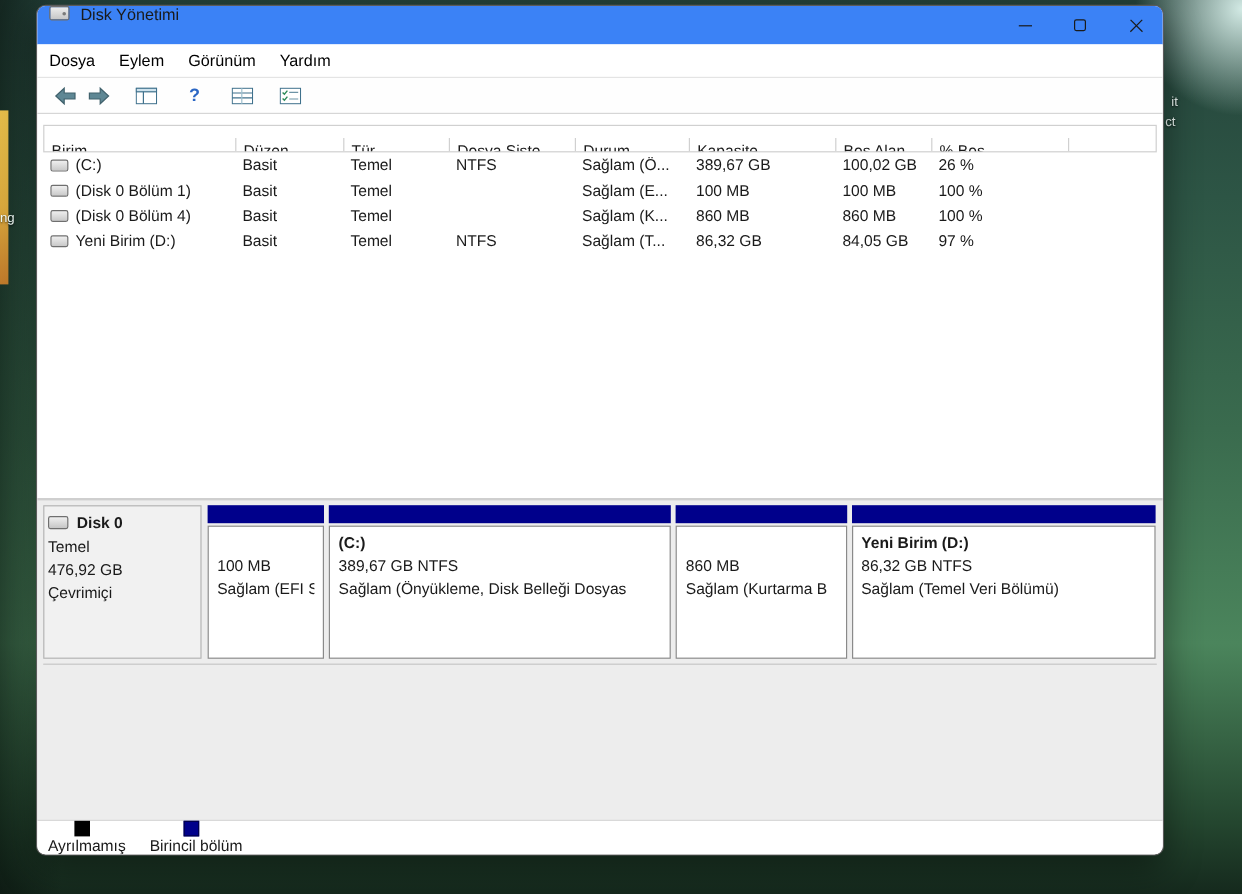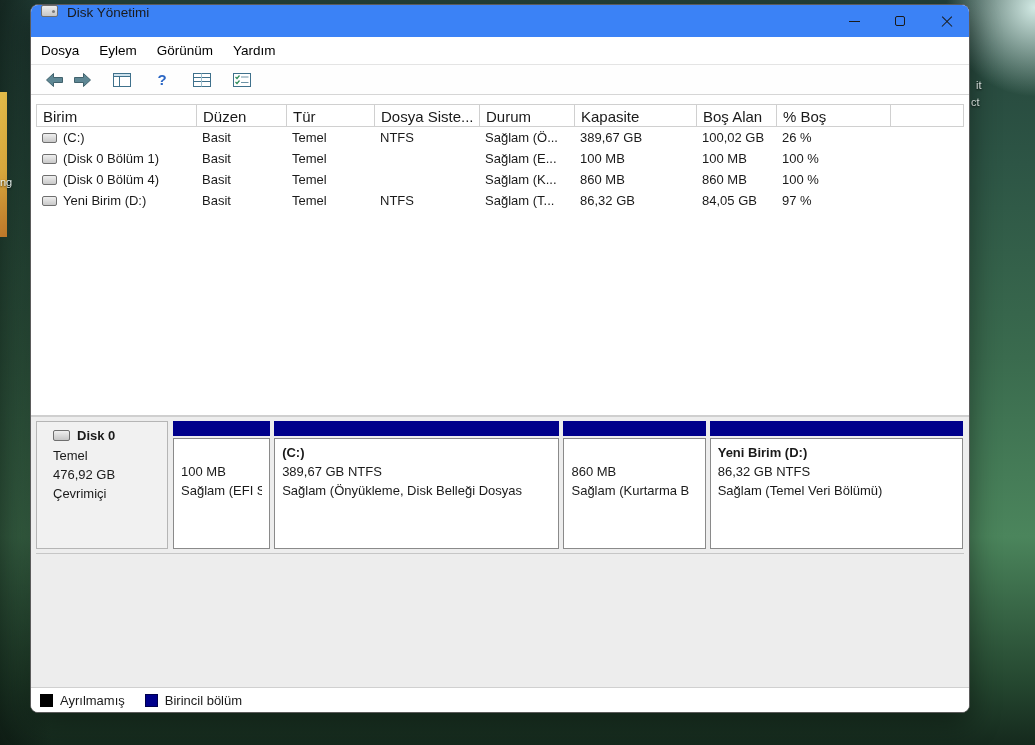--- a/index.html
+++ b/index.html
@@ -51,48 +51,48 @@
   
   .toolbar { height:30px; flex:0 0 30px; display:flex; align-items:center; padding-left:9px; background:#fefefe; border-bottom:1px solid #d6d6d6; }
   .tb-btn { background:none; border:none; width:28px; height:26px; display:flex; align-items:center; justify-content:center; }
   .tb-gap { width:12px; }
   .help-q { font-weight:700; color:#2b66c4; font-size:15px; }
   .help-q::after { content:"?"; }
 
   
   .list-panel { flex:0 0 320px; background:#fff; padding:9px 5px 0 5px; overflow:hidden; }
   .lv-header { display:flex; border:1px solid #d0d0d0; height:23px; background:#fff; }
-  .hc { border-right:1px solid #d0d0d0; padding:3px 6px; font-size:15px; white-space:nowrap; overflow:hidden; }
+  .hc { border-right:1px solid #d0d0d0; padding:3px 6px; font-size:13px; white-space:nowrap; overflow:hidden;margin-top:10px; }
   .hc-fill { flex:1; border-right:none; }
   .lv-row { display:flex; height:21px; align-items:center; }
   .cell { padding:0 6px; font-size:13px; white-space:nowrap; overflow:hidden; display:flex; align-items:center; gap:6px; }
   .w0{width:160px}.w1{width:90px}.w2{width:88px}.w3{width:105px}.w4{width:95px}.w5{width:122px}.w6{width:80px}.w7{width:114px}
   .drive-icon { flex:0 0 15px; width:15px; height:10px; border:1px solid #6f6f6f; border-radius:2px;
     background:linear-gradient(#efefef,#c9c9c9); display:inline-block; }
 
   
   .graph-panel { flex:1; background:#ededed; border-top:2px solid #cfcfcf; padding:4px 5px 0 5px; display:flex; flex-direction:column; overflow:hidden; }
   .disk-section { border-bottom:1px solid #c6c6c6; padding-bottom:4px; }
   .disk-row { display:flex; gap:5px; height:128px; }
-  .disk-label { flex:0 0 132px; border:1px solid #b5b5b5; background:#f1f1f1; padding:6px 16px; }
+  .disk-label { flex:0 0 132px; border:1px solid #b5b5b5; background:#f1f1f1; padding:6px 3px; }
   .disk-title { font-weight:bold; font-size:13px; display:flex; align-items:center; gap:7px; margin-bottom:3px; }
   .disk-icon { width:17px; height:11px; border:1px solid #6f6f6f; border-radius:2px; background:linear-gradient(#efefef,#c6c6c6); display:inline-block; }
   .disk-meta { font-size:13px; line-height:19px; }
   .partitions { flex:1; display:flex; gap:4px; min-width:0; padding-right:1px; }
   .partition { display:flex; flex-direction:column; min-width:0; flex-basis:0; }
   .pa{flex-grow:97}.pb{flex-grow:285}.pc{flex-grow:142}.pd{flex-grow:253}
   .part-head { height:15px; flex:0 0 15px; background:#00008b; }
   .part-body { flex:1; margin-top:2px; border:1px solid #8a8a8a; background:#fff; padding:4px 7px; overflow:hidden; }
   .p-name { font-weight:bold; height:19px; line-height:19px; font-size:13px; white-space:nowrap; overflow:hidden; }
   .p-line { height:19px; line-height:19px; font-size:13px; white-space:nowrap; overflow:hidden; }
   .graph-fill { flex:1; }
 
   
   .legend-bar { flex:0 0 25px; background:#fff; border-top:1px solid #d0d0d0; display:flex; align-items:center; gap:20px; padding-left:9px; }
-  .legend-item { display:flex; align-items:center; font-size:13px; }
+  .legend-item { display:flex; align-items:center; font-size:13px;flex-direction:column; }
   .swatch { width:13px; height:13px; display:inline-block; margin-right:7px; }
   .sw-unalloc { background:#000000; }
   .sw-primary { background:#00008b; border:1px solid #00004d; }
 </style>
 </head>
 <body>
 
 <div class="desktop">
   <div class="bg-strip"></div>
   <span class="bg-frag frag-it">it</span>

